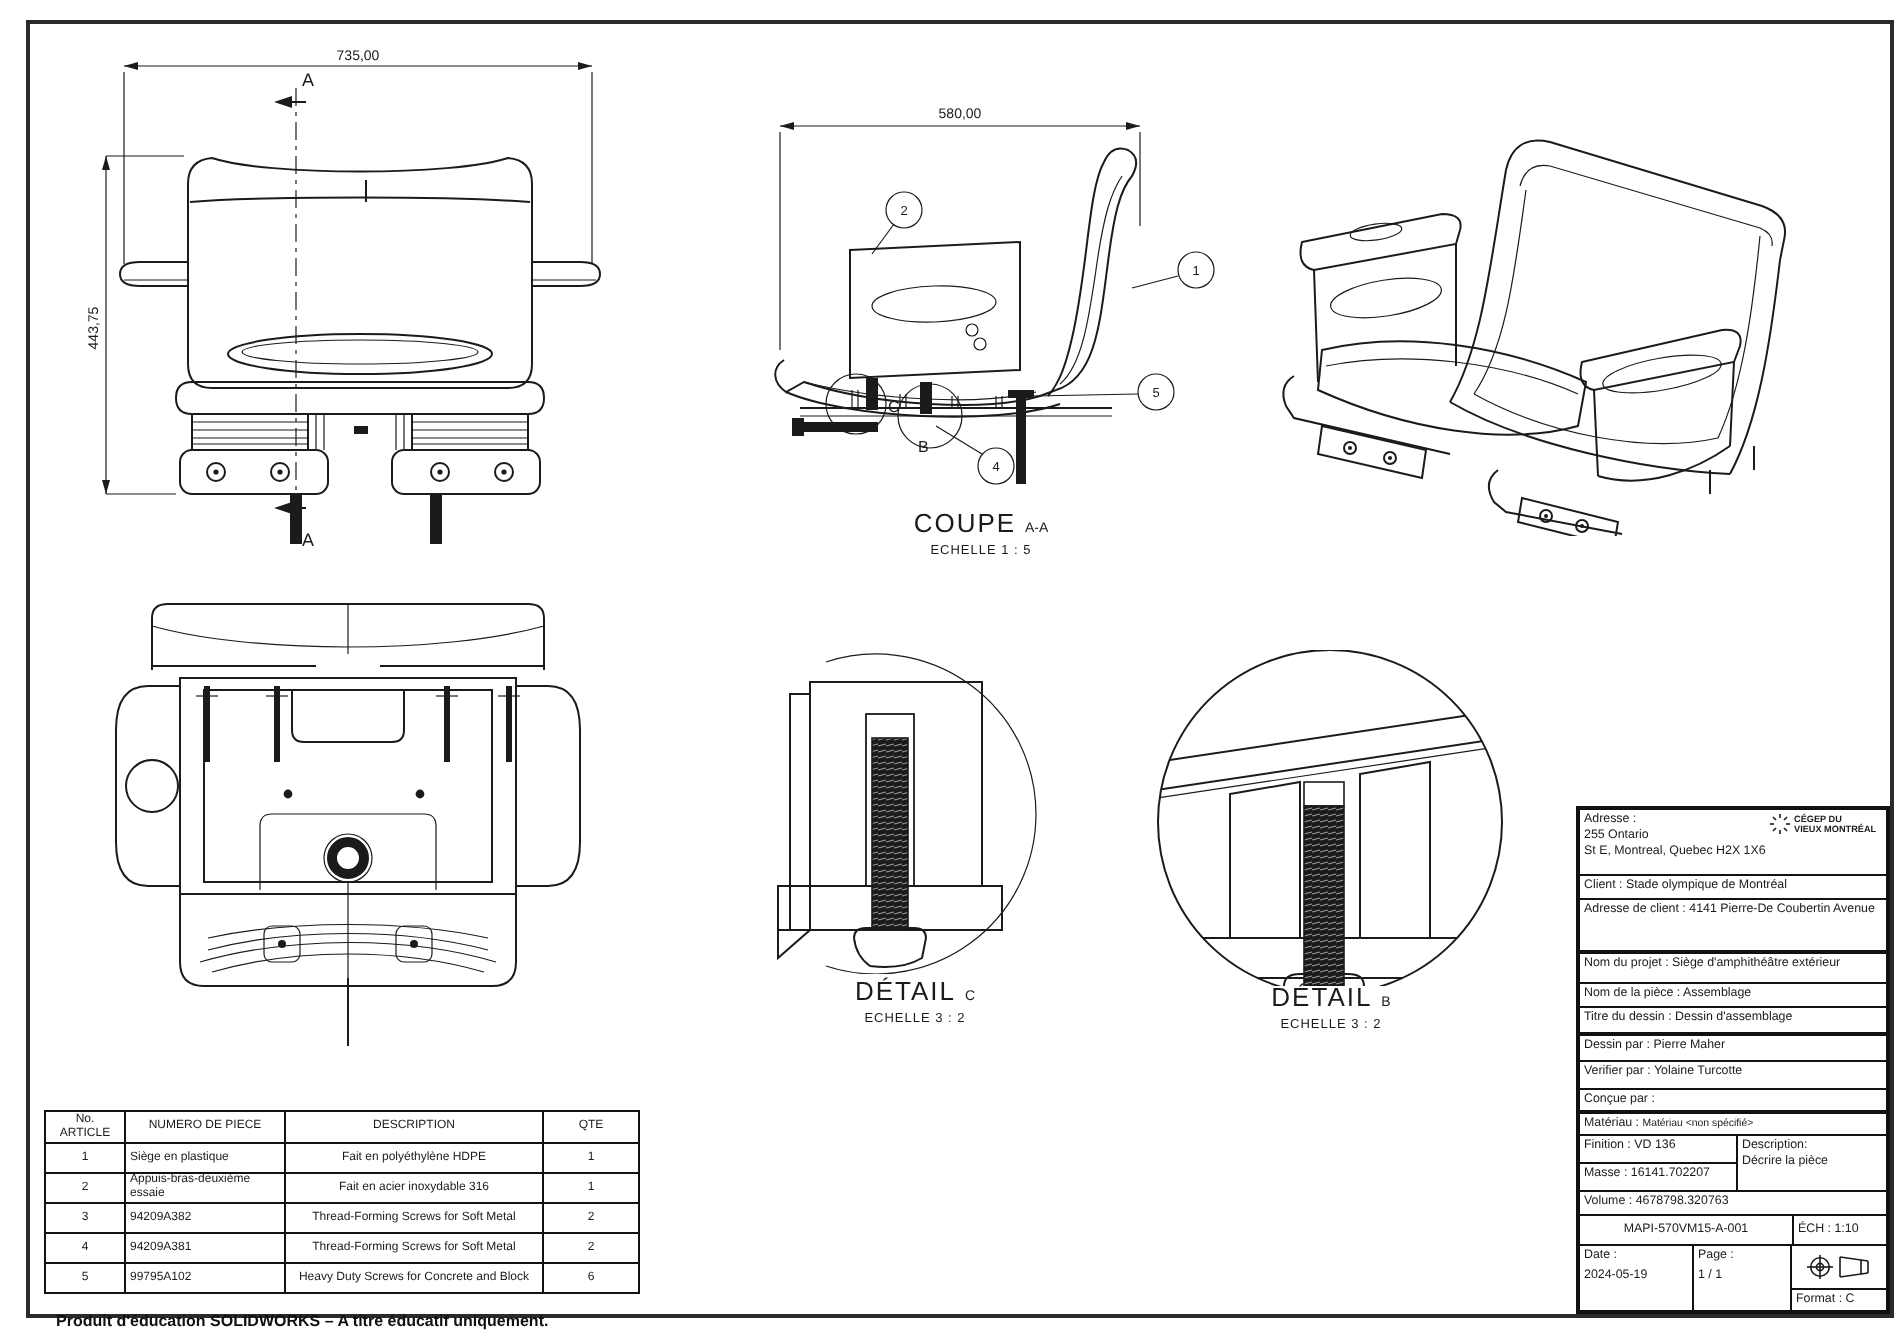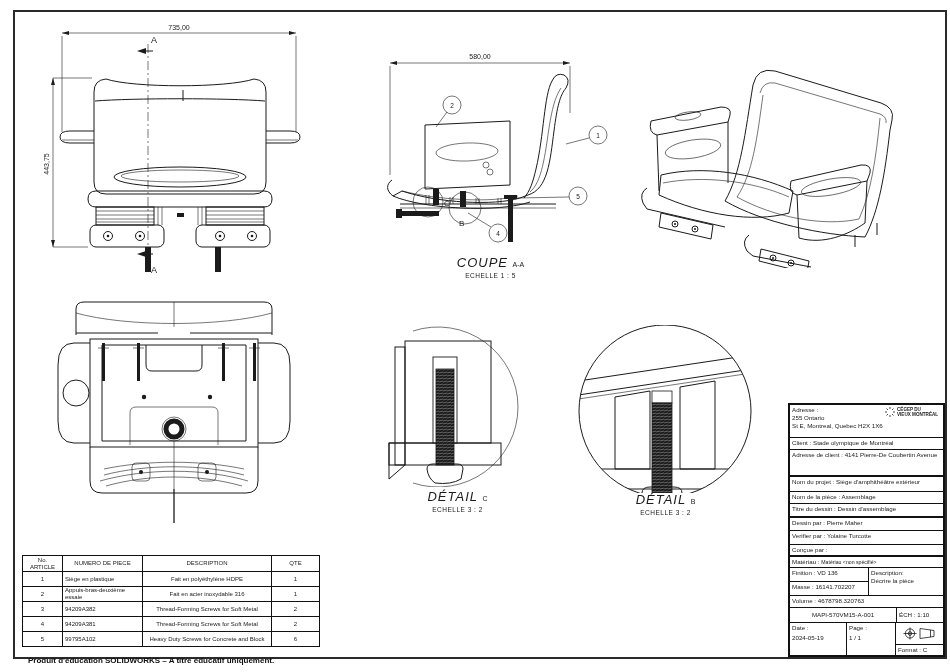--- a/index.html
+++ b/index.html
@@ -12,21 +12,21 @@
   svg{display:block;}
   .ln{stroke:#1b1b1b;stroke-width:1;fill:none;}
   .lnthin{stroke:#1b1b1b;stroke-width:.6;fill:none;}
   .fillk{fill:#1b1b1b;stroke:none;}
   .dim{font-size:7px;fill:#1b1b1b;}
   .seclab{font-size:9px;fill:#1b1b1b;}
   .balloon-t{font-size:6.5px;fill:#1b1b1b;}
   .detlet{font-size:8px;fill:#1b1b1b;}
   
   .cap{text-align:center;color:#1b1b1b;}
-  .cap .big{font-size:13px;letter-spacing:1px;font-style:italic;}
+  .cap .big{font-size:13px;letter-spacing:1px;}
   .cap .small-suffix{font-size:7px;}
   .cap .scale{font-size:6.5px;margin-top:1px;letter-spacing:.5px;}
   
   #bom{left:22px;top:555px;width:277px;border-collapse:collapse;table-layout:fixed;
        font-size:6px;line-height:1.15;}
   #bom td,#bom th{border:1.5px solid #111;padding:0 2px;text-align:center;vertical-align:middle;
        overflow:hidden;font-weight:normal;}
   #bom th{height:15px;}
   #bom td{height:14px;}
   #bom .c-part{text-align:left;}

